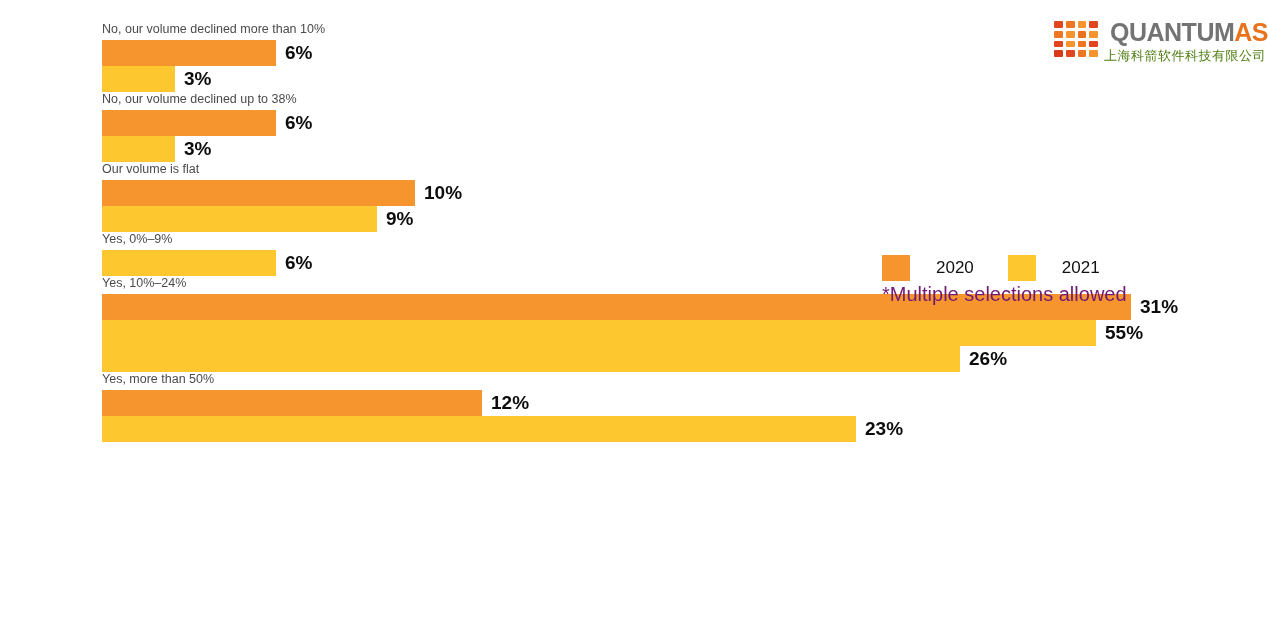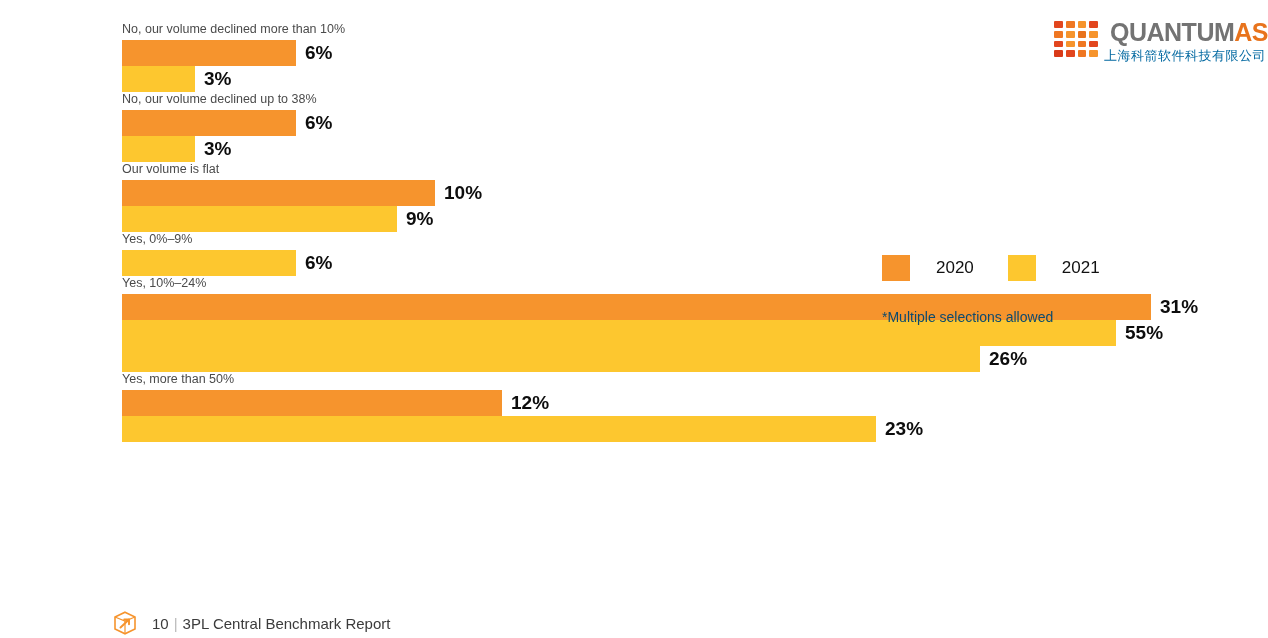--- a/index.html
+++ b/index.html
@@ -25,26 +25,26 @@
   .logo-word {
     position: absolute; left: 50px; top: 0;
     font-size: 25px; font-weight: 700; letter-spacing: -0.5px;
     font-family: "Liberation Sans", sans-serif; line-height: 28px;
     white-space: nowrap;
   }
   .logo-word .w1 { color: #737373; margin-left: 6px; }
   .logo-word .w2 { color: #e8731c; }
   .logo-cn {
     position: absolute; left: 50px; top: 29px;
-    font-size: 13px; color: #0369a1; letter-spacing: 0.5px;
+    font-size: 13px; color: #4d7c0f; letter-spacing: 0.5px;
     font-family: "DejaVu Sans", sans-serif; white-space: nowrap;
   }
 
   
-  .chart { position: absolute; left: 122px; top: 22px; width: 1130px; }
+  .chart { position: absolute; left: 102px; top: 22px; width: 1130px; }
   .grp { position: relative; }
   .grp-label {
     font-size: 12.5px; color: #4b4b4b; line-height: 15px;
     padding-bottom: 3px; white-space: nowrap;
     font-family: "Liberation Sans", sans-serif;
   }
   .barline { position: relative; height: 26px; display: flex; align-items: center; }
   .bar { height: 26px; flex: 0 0 auto; }
   .bar.y2020 { background: #f6942d; }
   .bar.y2021 { background: #fdc72f; }
@@ -59,21 +59,21 @@
   .legend-row { display: flex; align-items: center; }
   .legend-sw { width: 28px; height: 26px; flex: 0 0 auto; }
   .legend-sw.y2020 { background: #f6942d; }
   .legend-sw.y2021 { background: #fdc72f; }
   .legend-lbl {
     font-size: 17px; font-weight: 400; color: #111;
     margin-left: 26px; margin-right: 34px; line-height: 26px;
     font-family: "Liberation Sans", sans-serif;
   }
   .legend-note {
-    margin-top: 28px; font-size: 14px; color: #0c4a6e;
+    margin-top: 2px; font-size: 20px; color: #701a75;
     font-family: "Liberation Sans", sans-serif; white-space: nowrap;
   }
 
   
   .footer { position: absolute; left: 112px; top: 610px; display: flex; align-items: center; }
   .footer-icon { width: 26px; height: 26px; flex: 0 0 auto; }
   .footer-text {
     margin-left: 14px; font-size: 15px; color: #3b3b3b;
     font-family: "Liberation Sans", sans-serif; white-space: nowrap;
   }
@@ -183,28 +183,14 @@
   <div class="legend">
     <div class="legend-row">
       <span class="legend-sw y2020" style="background: rgb(246, 148, 45);"></span>
       <span class="legend-lbl">2020</span>
       <span class="legend-sw y2021" style="background: rgb(253, 199, 47);"></span>
       <span class="legend-lbl">2021</span>
     </div>
     <div class="legend-note">*Multiple selections allowed</div>
   </div>
 
-  <div class="footer">
-    <span class="footer-icon">
-      <svg viewBox="0 0 26 26" width="26" height="26">
-        <path d="M13 2.2 L23 7 L23 19 L13 23.8 L3 19 L3 7 Z" fill="none" stroke="#f6942d" stroke-width="1.6"></path>
-        <path d="M3 7 L13 11 L23 7" fill="none" stroke="#f6942d" stroke-width="1.2"></path>
-        <path d="M13 11 L13 23.8" fill="none" stroke="#f6942d" stroke-width="1.2"></path>
-        <path d="M8.5 17.5 L17 9.5" stroke="#f6942d" stroke-width="1.9" stroke-linecap="round"></path>
-        <path d="M12.2 9.5 L17 9.5 L17 14.3" fill="none" stroke="#f6942d" stroke-width="1.9" stroke-linejoin="round" stroke-linecap="round"></path>
-      </svg>
-    </span>
-    <span class="footer-text">
-      <span>10</span><span class="sep">|</span><span>3PL Central Benchmark Report</span>
-    </span>
-  </div>
 
 </div>
 
 </body></html>

